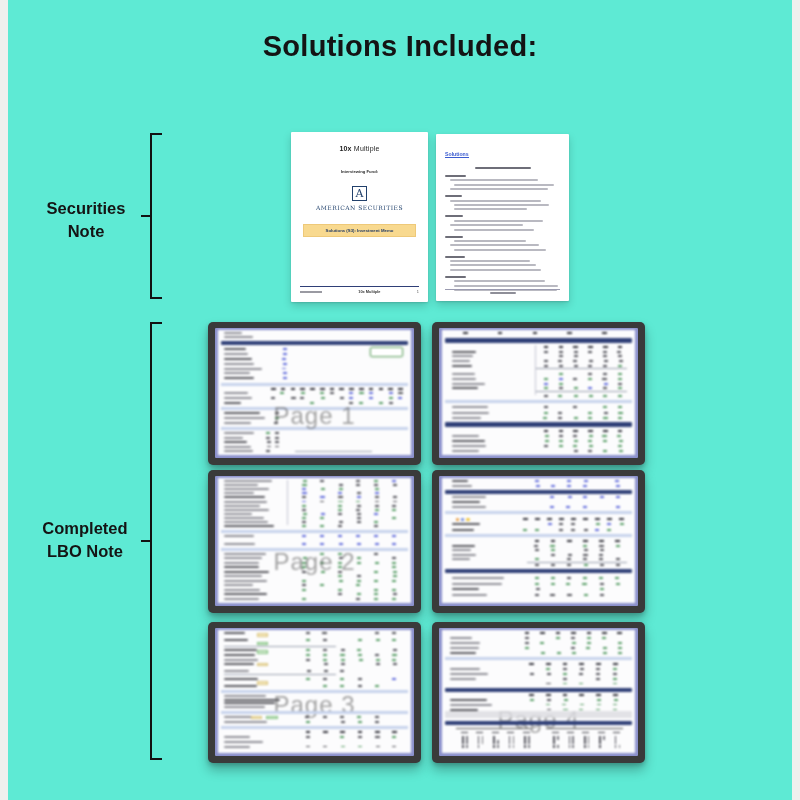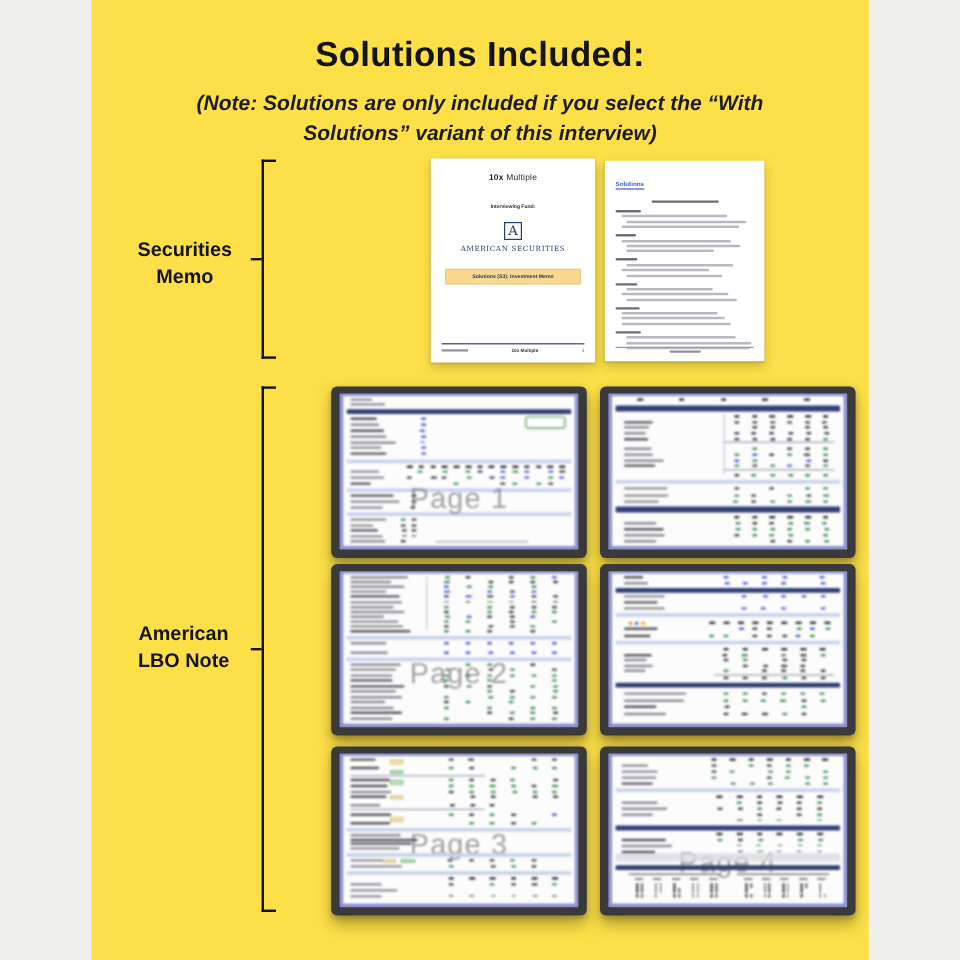--- a/index.html
+++ b/index.html
@@ -1,18 +1,18 @@
 <!DOCTYPE html>
 <html><head>
 <meta charset="utf-8">
 <style>
   html,body { margin:0; padding:0; background:#f0f0ee; }
   .canvas {
-    position:relative; width:648px; height:800px; margin:0 auto;
-    background:#fde047; overflow:hidden;
+    position:relative; width:784px; height:800px; margin:0 auto;
+    background:#5eead4; overflow:hidden;
     font-family:"Liberation Sans", sans-serif; color:#161616;
   }
 
   
   .title {
     position:absolute; top:30px; left:0; right:0; text-align:center;
     font-size:29px; font-weight:800; letter-spacing:.3px; color:#141414;
   }
   .note {
     position:absolute; top:74px; left:0; right:0; text-align:center;
@@ -97,28 +97,24 @@
     position:absolute; left:0; width:100%; text-align:center;
     font-size:24px; letter-spacing:1px; color:rgba(96,96,96,.58); white-space:nowrap;
   }
 </style>
 </head>
 <body>
 
 <div class="canvas">
 
   <div class="title">Solutions Included:</div>
-  <div class="note">
-    <span>(Note: Solutions are only included if you select the “With</span><br>
-    <span>Solutions” variant of this interview)</span>
-  </div>
 
   <div class="side-label lbl-memo">
     <span>Securities</span><br>
-    <span>Memo</span>
+    <span>Note</span>
   </div>
   <div class="bracket br-memo">
     <div class="v"></div>
     <div class="htop"></div>
     <div class="hbot"></div>
     <div class="tick"></div>
   </div>
 
   <div class="memo-page memo1">
     <div class="memo1-content">
@@ -171,21 +167,21 @@
           <div class="m2-line" style="margin-left: 8%; width: 89.9214%;"></div>
           <div class="m2-line" style="margin-left: 8%; width: 89.2012%;"></div>
         </div>
       <div class="m2-footer">
           <div class="sm"></div>
         </div>
     </div>
   </div>
 
   <div class="side-label lbl-lbo">
-    <span>American</span><br>
+    <span>Completed</span><br>
     <span>LBO Note</span>
   </div>
   <div class="bracket br-lbo">
     <div class="v"></div>
     <div class="htop"></div>
     <div class="hbot"></div>
     <div class="tick"></div>
   </div>
 
   <div class="thumb t1">

